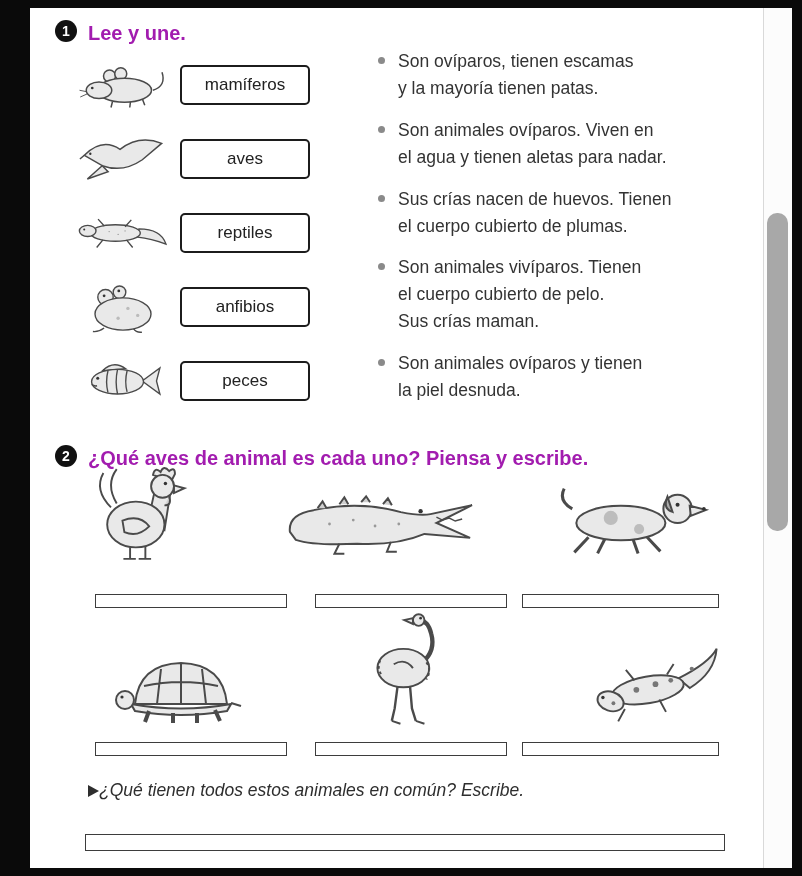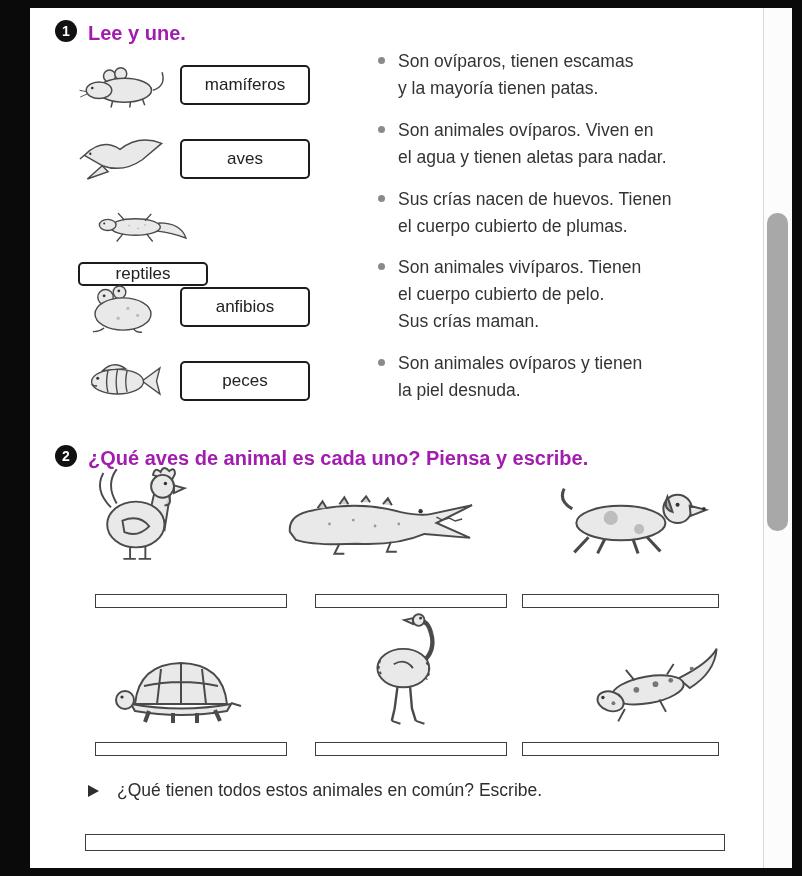--- a/index.html
+++ b/index.html
@@ -16,21 +16,21 @@
   .labelbox{width:126px;height:36px;border:2px solid #1c1c1c;border-radius:5px;background:#fff;
     display:flex;align-items:center;justify-content:center;font-size:17px;color:#222;}
 
   .bullet{position:absolute;left:348px;width:380px;display:flex;gap:13px;}
   .dot{width:7px;height:7px;border-radius:50%;background:#8a8a8a;margin-top:9px;flex:0 0 auto;}
   .btext{font-size:17.5px;line-height:1.55;color:#333;white-space:pre-line;}
 
   .ex2img{position:absolute;display:flex;align-items:flex-end;justify-content:center;}
   .ansbox{position:absolute;height:12px;border:1.3px solid #3d3d3d;background:#fff;}
 
-  .prompt-row{position:absolute;left:58px;top:772px;display:flex;align-items:center;gap:18px;}
+  .prompt-row{position:absolute;left:58px;top:772px;display:flex;align-items:center;gap:0;font-style:italic;}
   .arrow{width:0;height:0;border-left:11px solid #2e2e2e;border-top:6.5px solid transparent;
     border-bottom:6.5px solid transparent;}
   .prompt-text{font-size:17.5px;color:#2e2e2e;}
 
   #scroll-gutter{position:absolute;left:763px;top:8px;width:28px;height:860px;background:#fcfcfc;
     border-left:1px solid #d9d9d9;}
   #scroll-thumb{position:absolute;left:3px;top:205px;width:21px;height:318px;background:#a8a8a8;border-radius:10px;}
 
   svg{display:block;}
 </style>
@@ -64,21 +64,21 @@
         <svg width="90" height="52" viewBox="0 0 120 70" fill="#e9e9e9" stroke="#4a4a4a" stroke-width="2">
           <path d="M8 30 Q32 6 56 22 Q82 2 112 14 L86 36 Q60 54 32 44 Z"></path>
           <path d="M32 44 L12 62 L40 52 Z"></path>
           <path d="M8 30 l-6 5" fill="none"></path>
           <circle cx="16" cy="28" r="1.6" fill="#333" stroke="none"></circle>
         </svg>
       </span>
       <div class="labelbox">aves</div>
     </div>
 
-    <div class="animal-row" style="top:196px;flex-direction:column;">
+    <div class="animal-row" style="top:196px;">
       <span class="animal-img">
         <svg width="94" height="46" viewBox="0 0 130 60" fill="#e9e9e9" stroke="#4a4a4a" stroke-width="2">
           <path d="M88 24 Q120 24 127 46 Q106 38 86 36 Z"></path>
           <ellipse cx="54" cy="30" rx="36" ry="12"></ellipse>
           <ellipse cx="14" cy="27" rx="12" ry="8"></ellipse>
           <circle cx="9" cy="25" r="1.5" fill="#333" stroke="none"></circle>
           <path d="M36 40 L27 51 M70 40 L79 51 M38 20 L29 10 M68 21 L77 11" fill="none"></path>
           <circle cx="45" cy="28" r="1" fill="#999" stroke="none"></circle>
             <circle cx="58" cy="32" r="1" fill="#999" stroke="none"></circle>
             <circle cx="68" cy="27" r="1" fill="#999" stroke="none"></circle>

